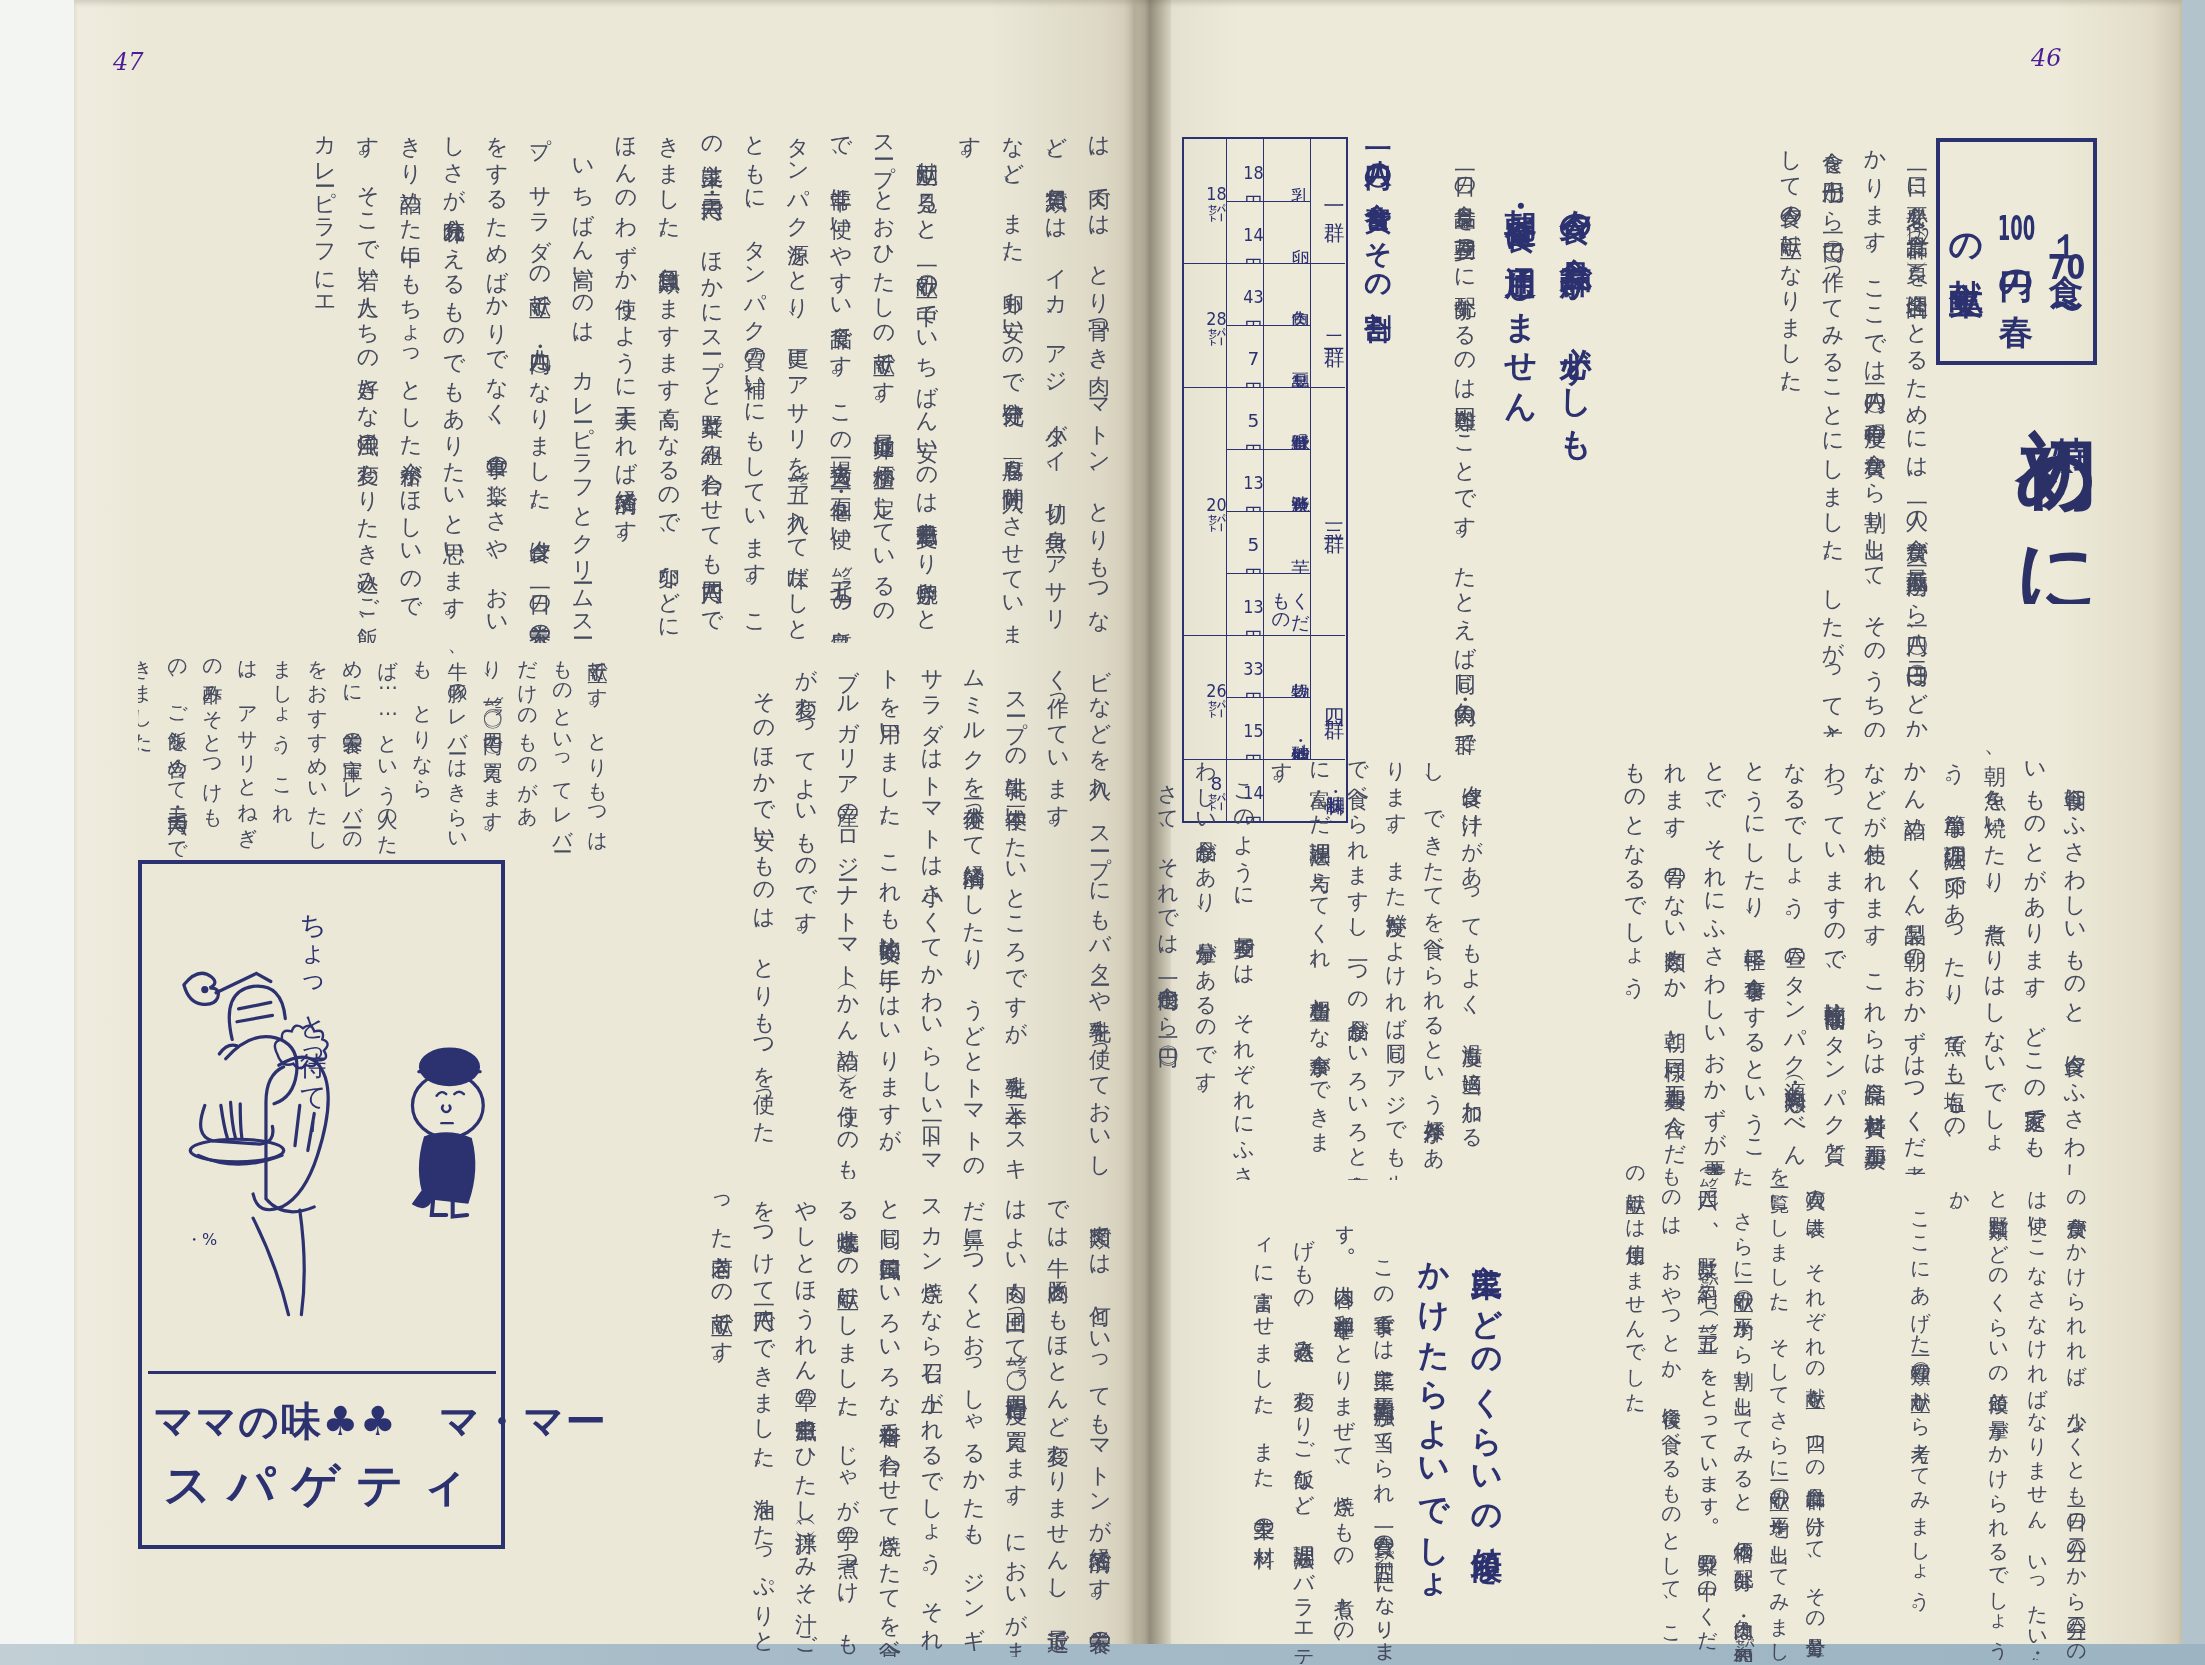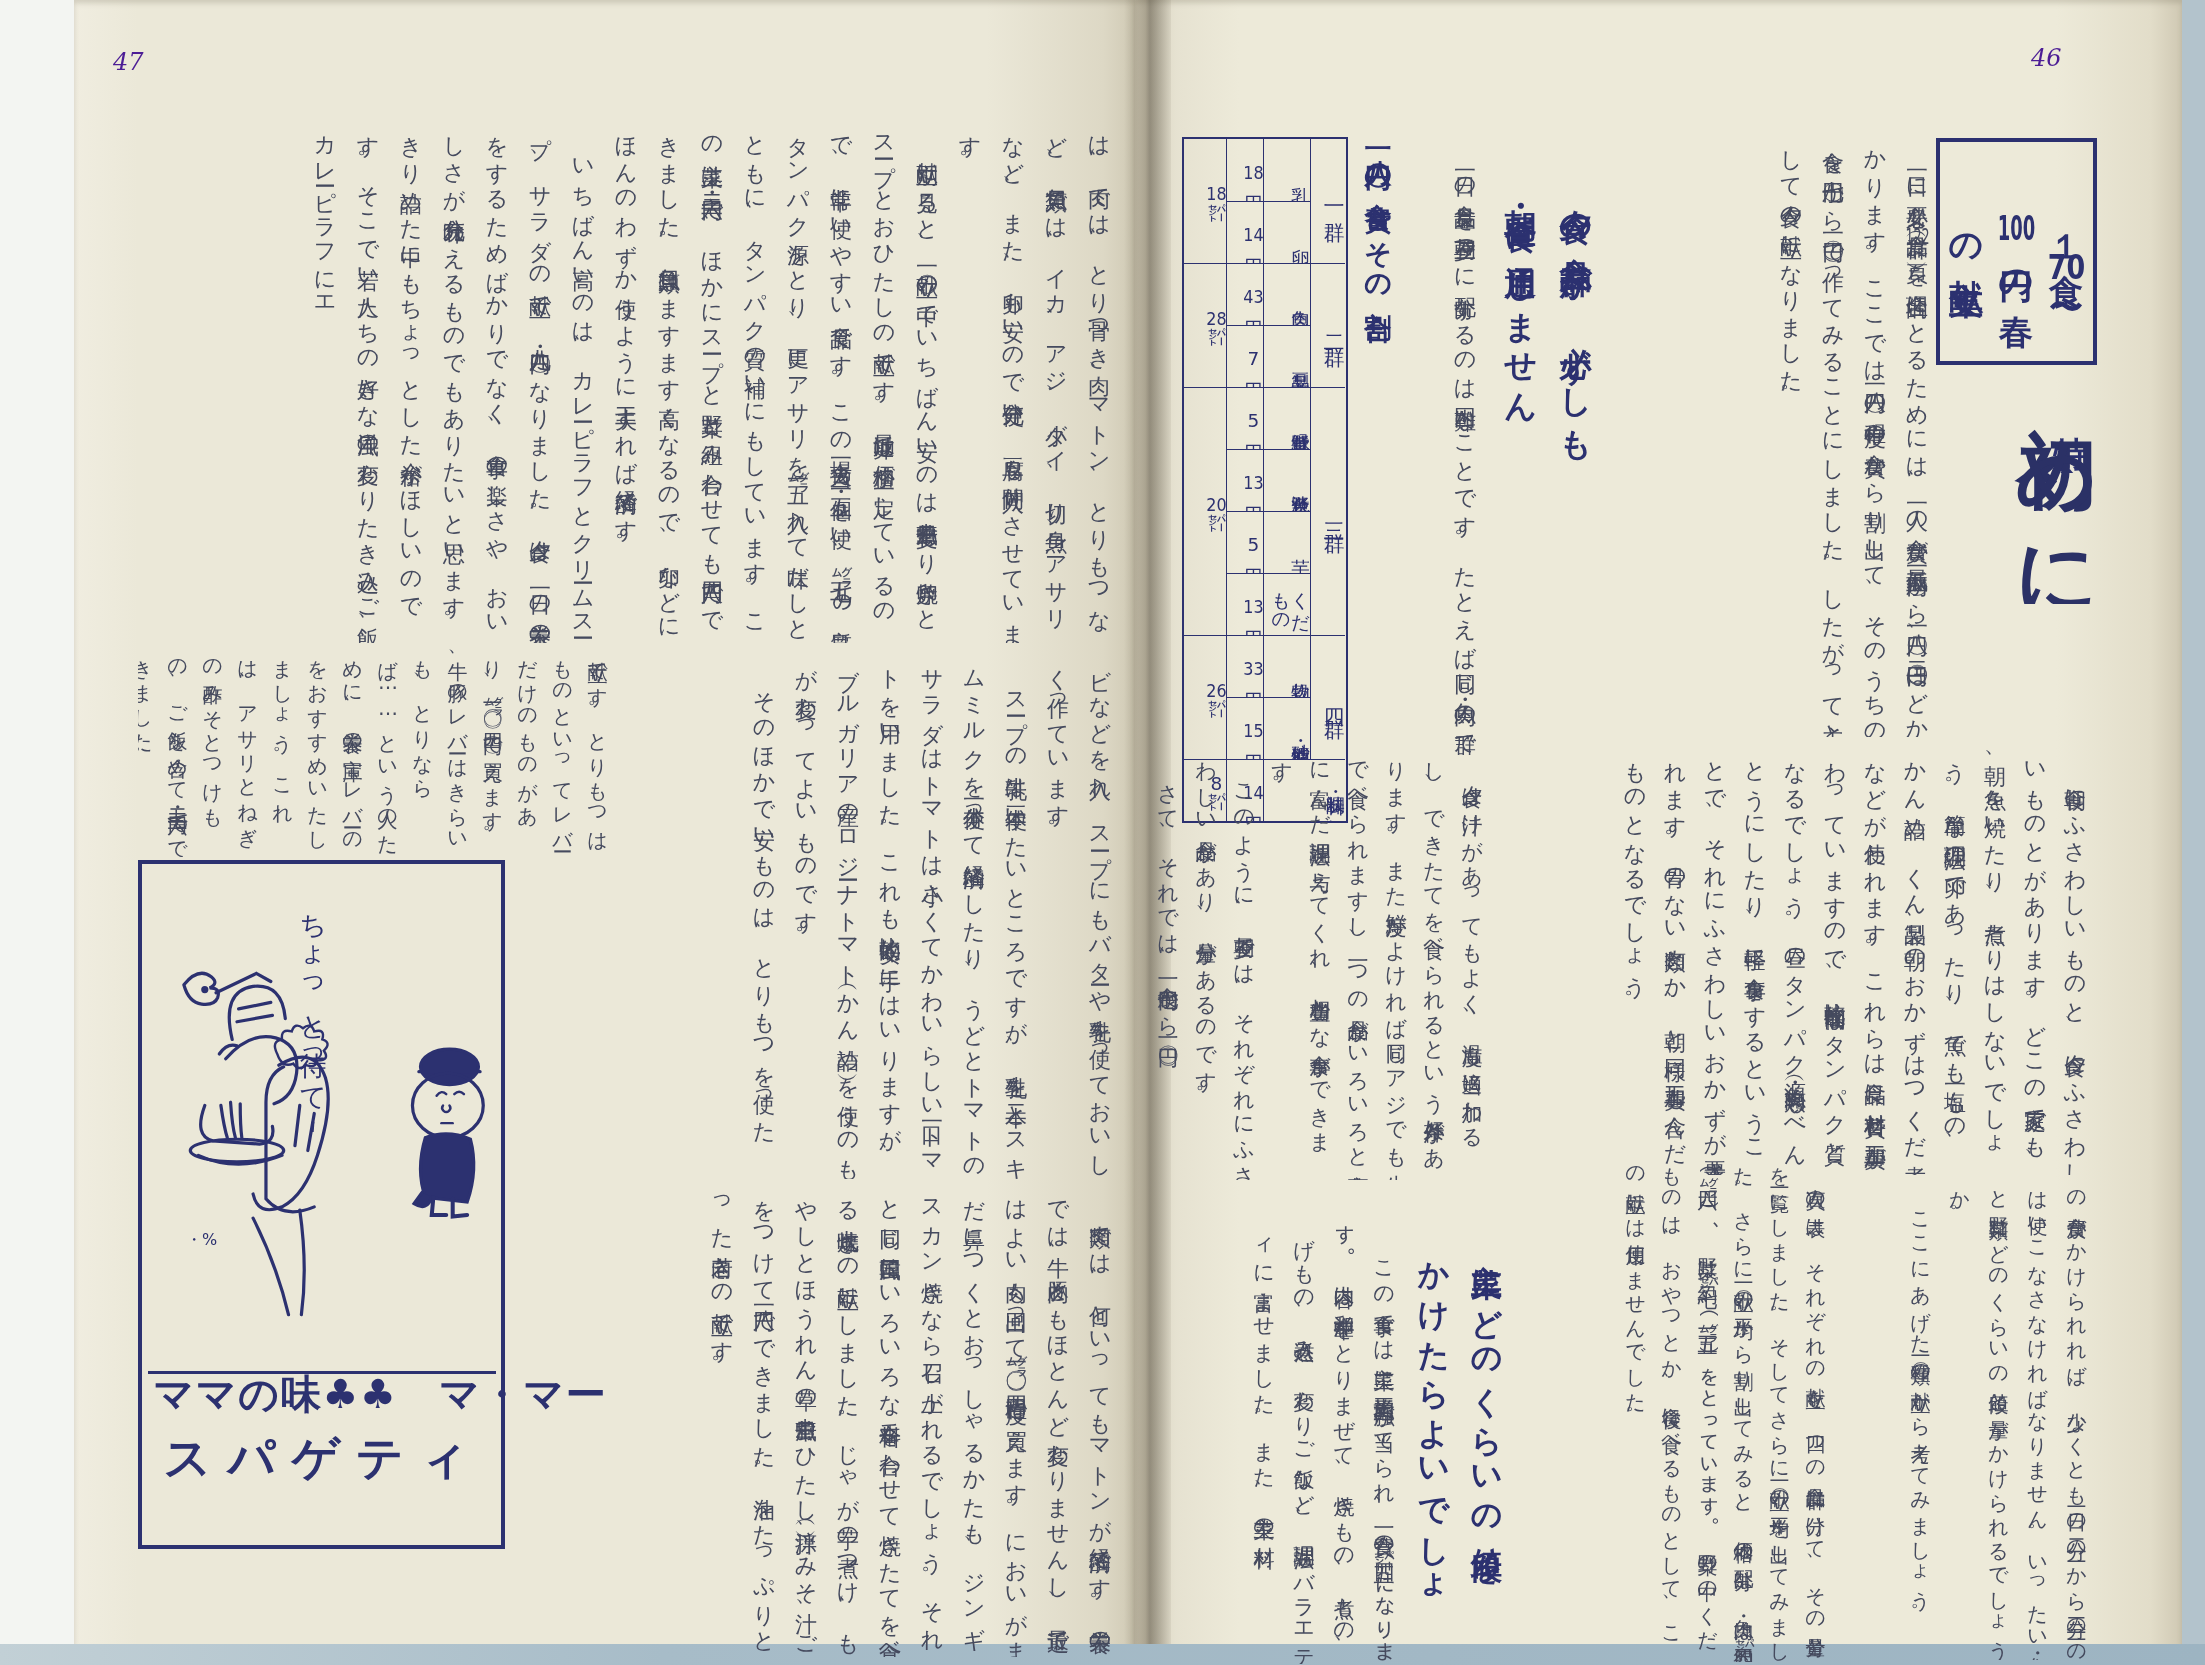--- a/index.html
+++ b/index.html
@@ -64,21 +64,21 @@
   }
   .menu-table .cell.first-row{border-top:none;}
   .menu-table .cell.first-col{border-left:none;}
   .menu-table .group{font-size:21px;letter-spacing:11.3px;padding-top:11.3px;}
 
   
   .ad-box{position:absolute;left:138px;top:860px;width:367px;height:689px;
     border:4px solid #2c3170;box-sizing:border-box;}
   .ad-rule{position:absolute;left:6.4px;top:507px;width:348px;height:0;border-top:3.2px solid #2c3170;}
   .ad-bubble{left:153px;top:32px;font-size:26.6px;color:#2c3170;font-weight:500;letter-spacing:3.2px;}
-  .ad-logo{position:absolute;left:11.3px;top:503px;width:341px;color:#2c3170;font-weight:bold;}
+  .ad-logo{position:absolute;left:11.3px;top:530px;width:341px;color:#2c3170;font-weight:bold;}
   .ad-logo .l1{font-size:40px;letter-spacing:1.6px;white-space:nowrap;}
   .ad-logo .l2{font-size:47px;letter-spacing:16px;text-align:center;margin-top:4.8px;}
   .ad-logo .l3{font-size:22px;text-align:right;margin-top:11.3px;font-weight:bold;letter-spacing:0.8px;}
   .sig{position:absolute;left:44px;top:366px;font-size:16px;color:#2c3170;}
 </style>
 </head>
 <body>
 
 <div class="scan-left"></div>
 <div class="page page-left"></div>

